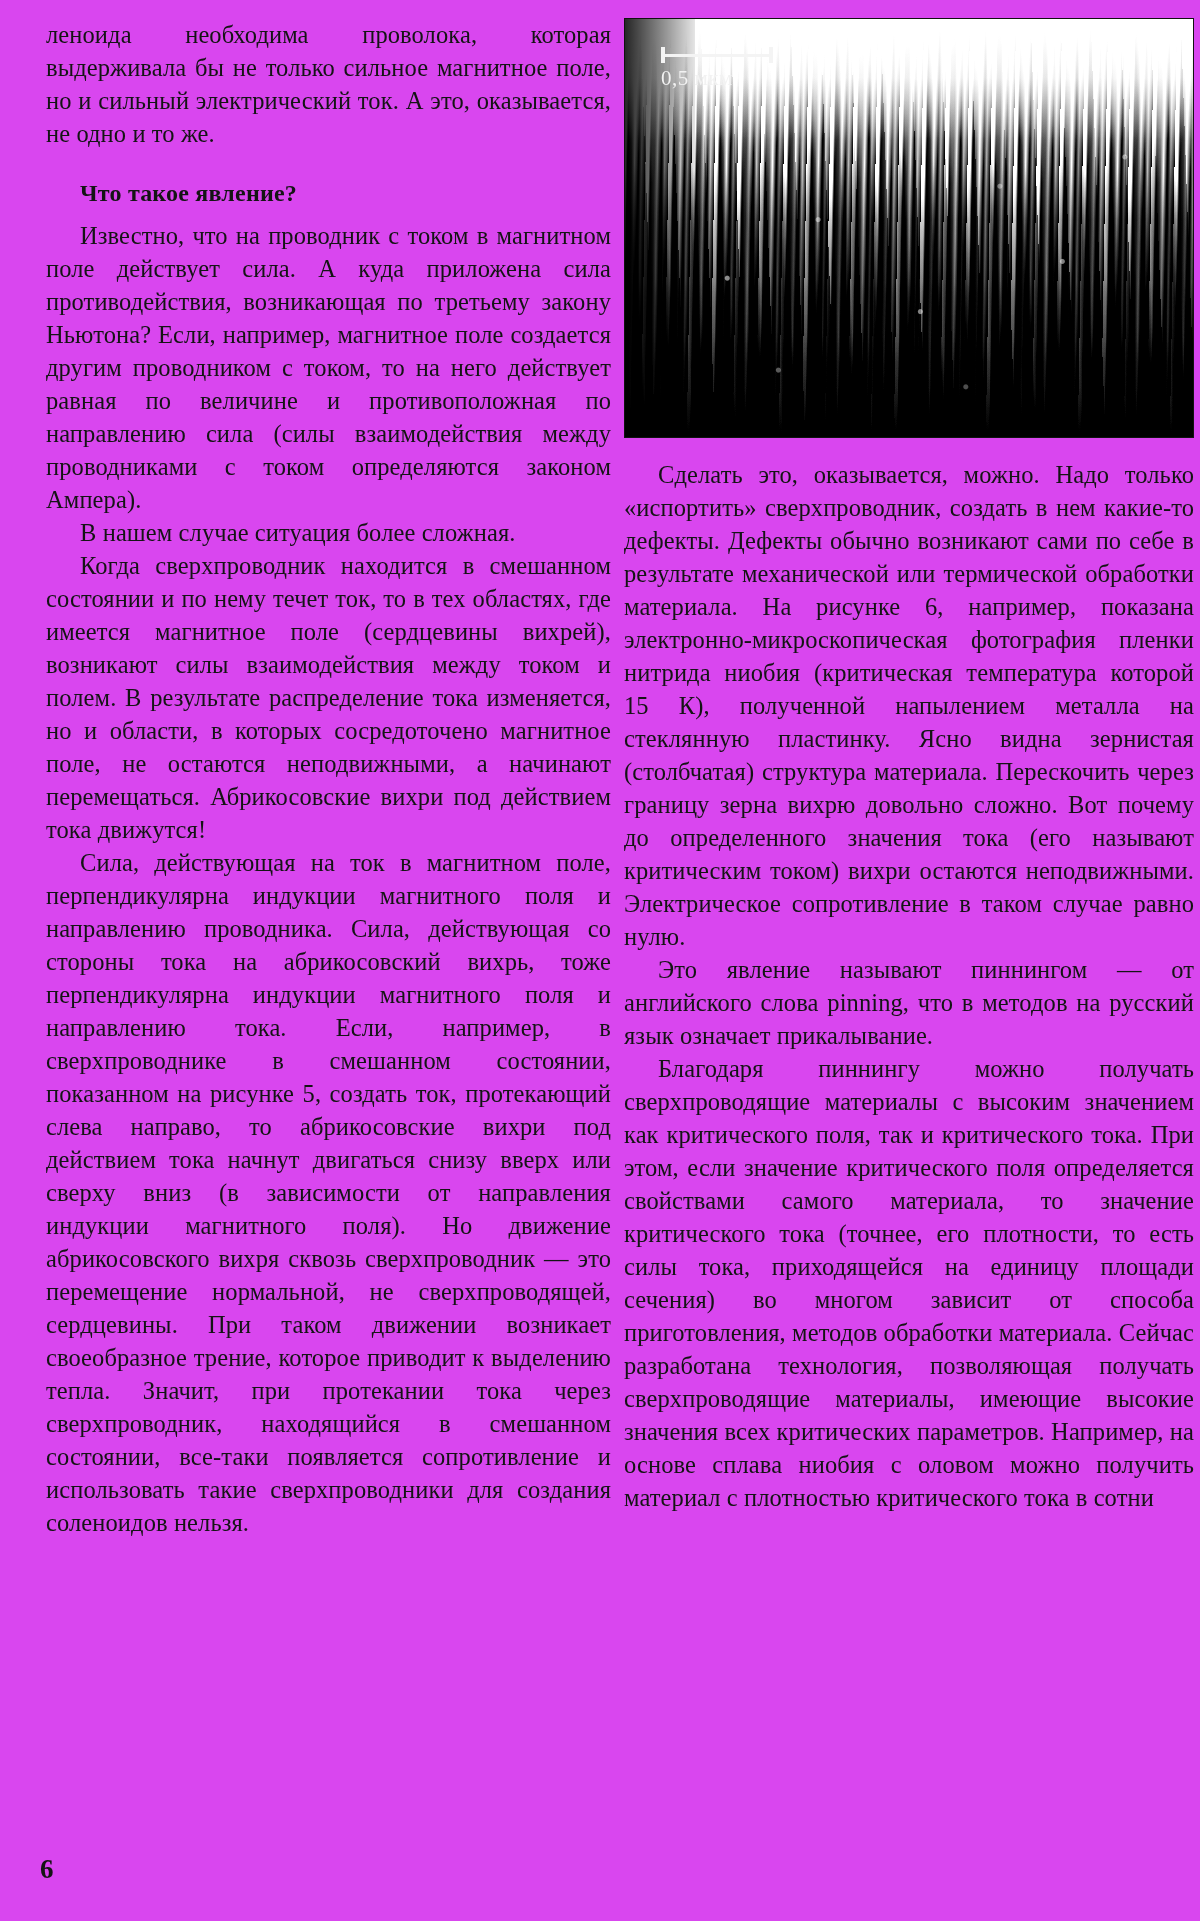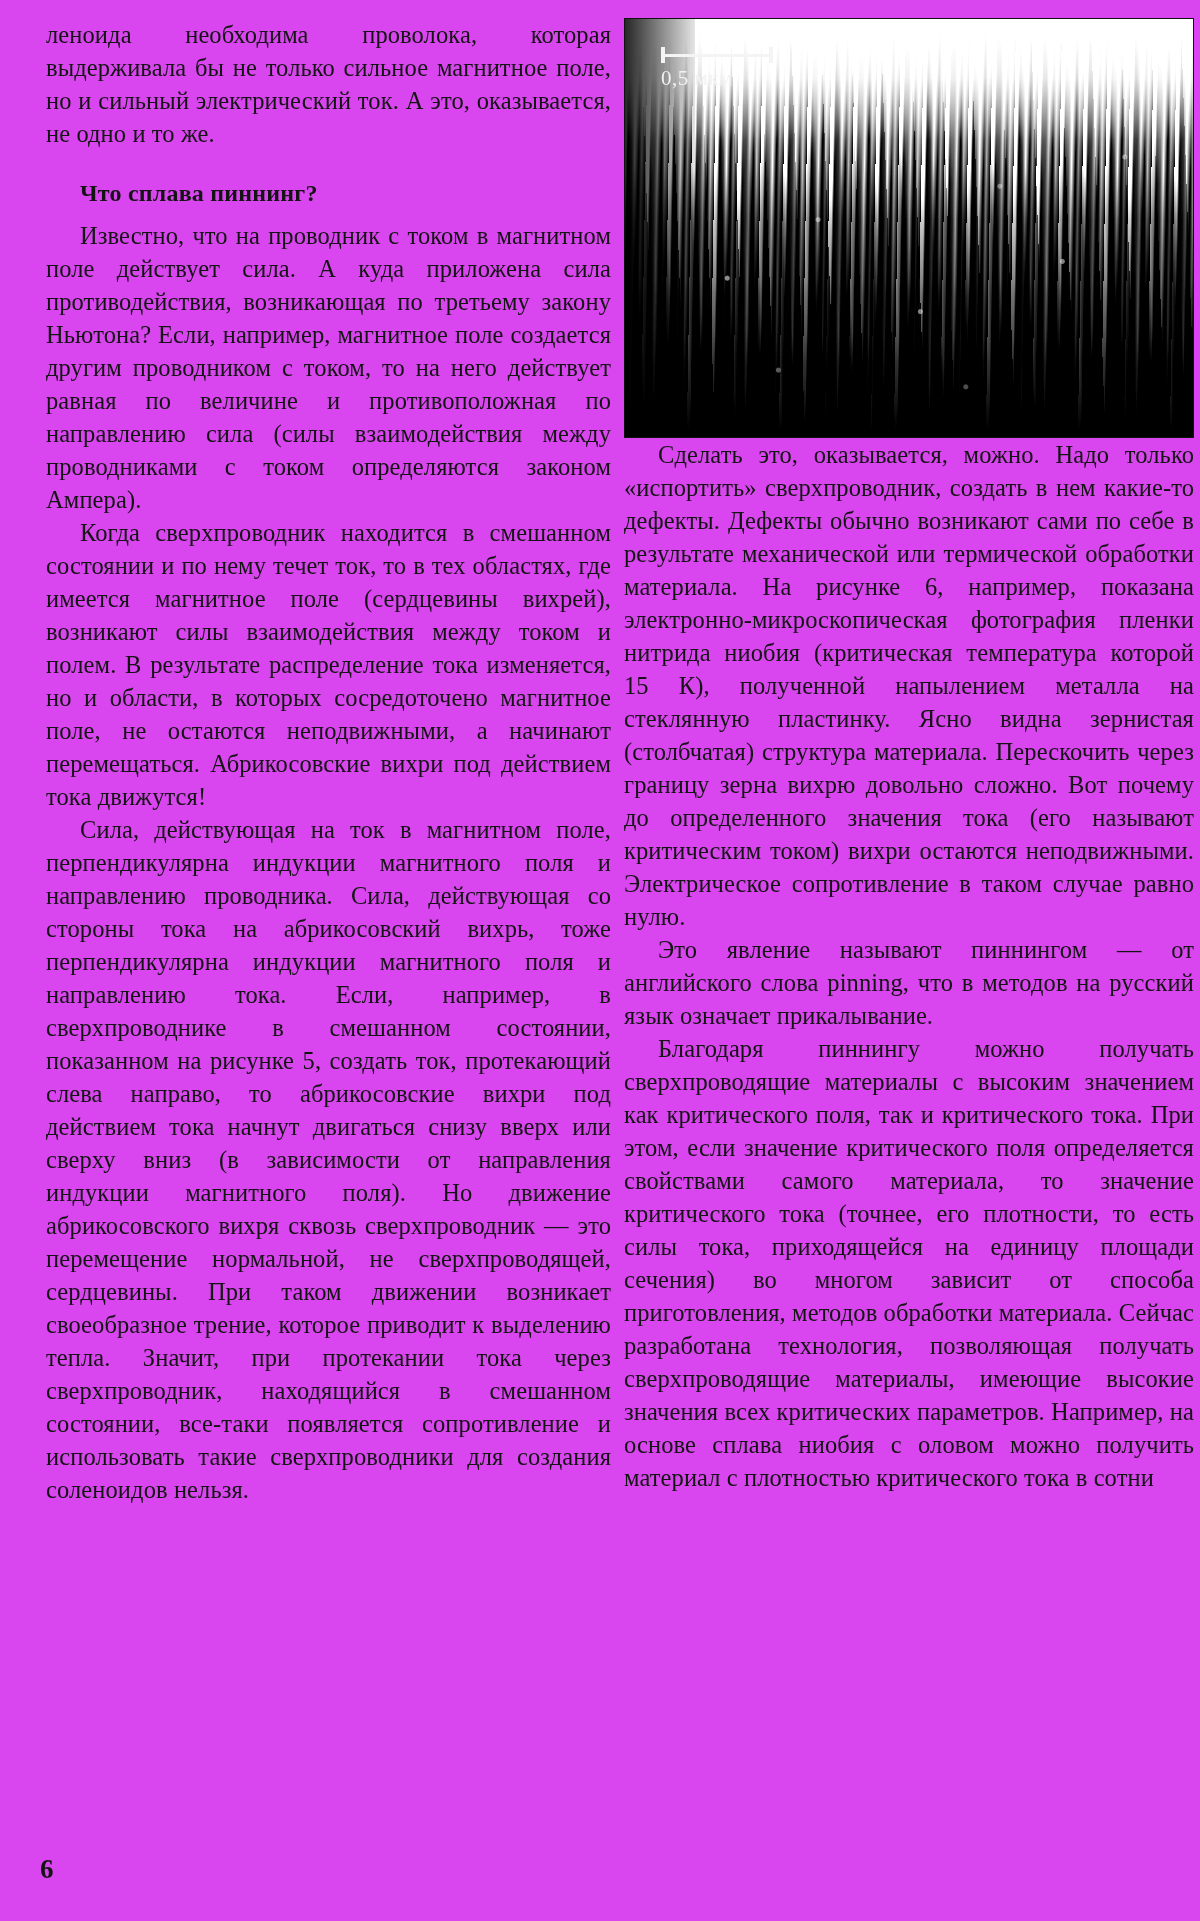--- a/index.html
+++ b/index.html
@@ -157,41 +157,42 @@
     letter-spacing: 0.5px;
     text-align: left;
   }
   .fig-caption {
     margin-top: 8px;
     font-size: 23px;
     font-style: italic;
     font-family: "Liberation Serif", serif;
     color: #141414;
   }
-  .after-fig { }
+  .after-fig { margin-top: 20px; }
   .page-number {
     position: absolute;
     left: 40px;
     bottom: 36px;
     font-size: 27px;
     font-weight: bold;
     font-family: "Liberation Serif", serif;
   }
 </style>
 </head>
 <body>
 
 <div class="page">
 
   <div class="col-left">
     <p>леноида необходима проволока, которая выдерживала бы не только сильное магнитное поле, но и сильный электрический ток. А это, оказывается, не одно и то же.</p>
 
-    <div class="subhead">Что сплава пиннинг?</div>
+    <div class="subhead">Что такое явление?</div>
 
     <p class="indent">Известно, что на проводник с током в магнитном поле действует сила. А куда приложена сила противодействия, возникающая по третьему закону Ньютона? Если, например, магнитное поле создается другим проводником с током, то на него действует равная по величине и противоположная по направлению сила (силы взаимодействия между проводниками с током определяются законом Ампера).</p>
+    <p class="indent">В нашем случае ситуация более сложная.</p>
     <p class="indent">Когда сверхпроводник находится в смешанном состоянии и по нему течет ток, то в тех областях, где имеется магнитное поле (сердцевины вихрей), возникают силы взаимодействия между током и полем. В результате распределение тока изменяется, но и области, в которых сосредоточено магнитное поле, не остаются неподвижными, а начинают перемещаться. Абрикосовские вихри под действием тока движутся!</p>
     <p class="indent">Сила, действующая на ток в магнитном поле, перпендикулярна индукции магнитного поля и направлению проводника. Сила, действующая со стороны тока на абрикосовский вихрь, тоже перпендикулярна индукции магнитного поля и направлению тока. Если, например, в сверхпроводнике в смешанном состоянии, показанном на рисунке 5, создать ток, протекающий слева направо, то абрикосовские вихри под действием тока начнут двигаться снизу вверх или сверху вниз (в зависимости от направления индукции магнитного поля). Но движение абрикосовского вихря сквозь сверхпроводник — это перемещение нормальной, не сверхпроводящей, сердцевины. При таком движении возникает своеобразное трение, которое приводит к выделению тепла. Значит, при протекании тока через сверхпроводник, находящийся в смешанном состоянии, все-таки появляется сопротивление и использовать такие сверхпроводники для создания соленоидов нельзя.</p>
   </div>
 
   <div class="col-right">
     <div class="fig-wrap">
       <div class="figure">
         <div class="sem"></div>
         <div class="sem-top"></div>
         <div class="sem-dark-left"></div>

